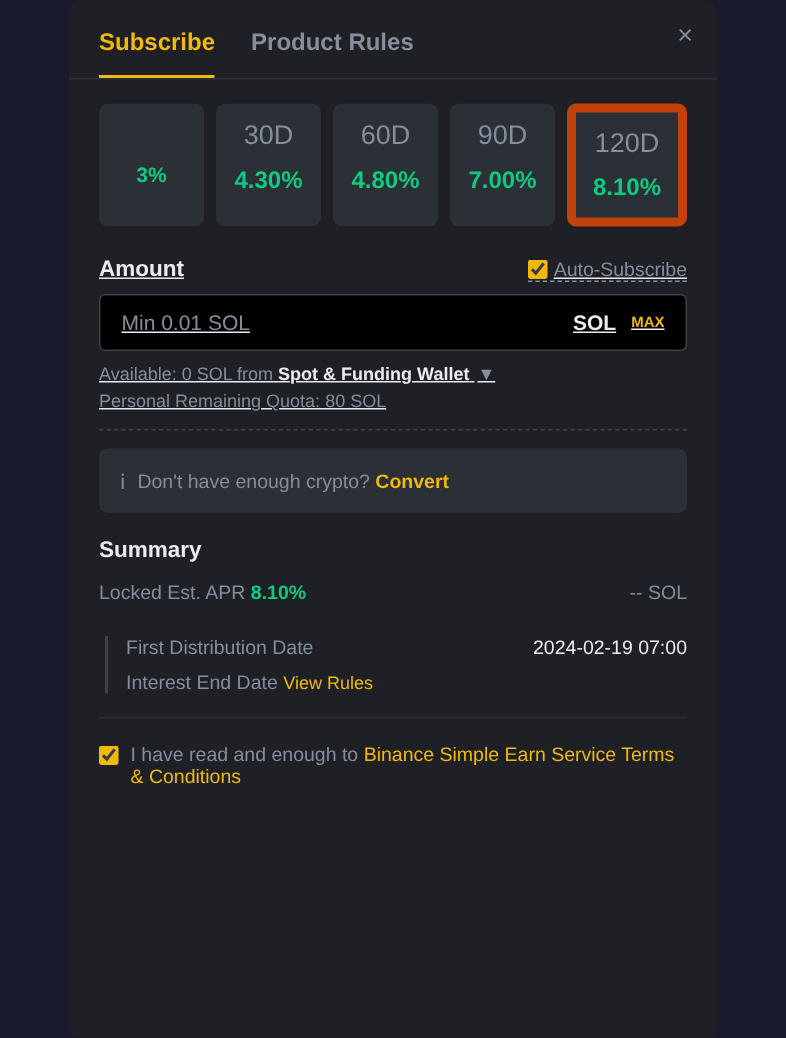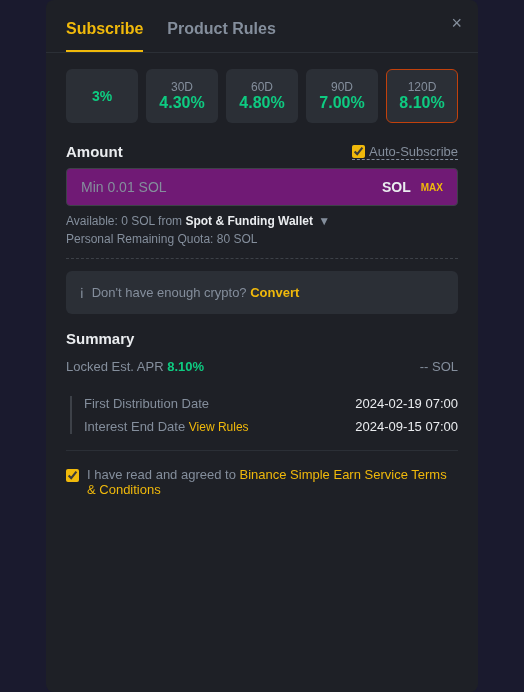--- a/index.html
+++ b/index.html
@@ -62,27 +62,27 @@
     .duration-card {
       flex: 1;
       background: #2b2f36;
       border-radius: 6px;
       padding: 10px 8px;
       text-align: center;
       cursor: pointer;
       border: 1px solid transparent;
     }
     .duration-card.active {
-      border: 1px solid #c2410c;
+      border: 6px solid #c2410c;
       background: #2b2f36;
     }
     .duration-card .days {
-      font-size: 12px;
-      color: #848e9c;
-      margin-bottom: 0;
+      font-size: 18px;
+      color: #848e9c;
+      margin-bottom: 11px;
     }
     .duration-card .rate {
       font-size: 16px;
       font-weight: 700;
       color: #0ecb81;
     }
     .duration-card.active .rate {
       color: #0ecb81;
     }
     .duration-card.partial {
@@ -93,20 +93,21 @@
     .duration-card.partial .days {
       font-size: 12px;
       color: #848e9c;
     }
     .duration-card.partial .rate {
       font-size: 14px;
     }
 
     .amount-section {
       margin-bottom: 12px;
+      text-decoration: underline;
     }
     .amount-header {
       display: flex;
       justify-content: space-between;
       align-items: center;
       margin-bottom: 8px;
     }
     .amount-label {
       font-size: 15px;
       font-weight: 700;
@@ -117,21 +118,21 @@
       align-items: center;
       gap: 4px;
       font-size: 13px;
       color: #848e9c;
       border-bottom: 1px dashed #848e9c;
     }
     .auto-subscribe input[type="checkbox"] {
       accent-color: #f0b90b;
     }
     .amount-input-box {
-      background: #701a75;
+      background: #000000;
       border: 1px solid #3d4148;
       border-radius: 4px;
       padding: 10px 14px;
       display: flex;
       align-items: center;
       justify-content: space-between;
     }
     .amount-input-box .placeholder {
       color: #848e9c;
       font-size: 14px;
@@ -363,29 +364,28 @@
       <div class="distribution-rows">
         <div class="dist-row">
           <span class="dist-key">First Distribution Date</span>
           <span class="dist-val">2024-02-19 07:00</span>
         </div>
         <div class="dist-row">
           <span class="dist-key">
             <span>Interest End Date</span>
             <span class="view-rules"> <span>View Rules</span></span>
           </span>
-          <span class="dist-val">2024-09-15 07:00</span>
         </div>
       </div>
     </div>
 
     <div class="divider"></div>
 
     <div class="terms-row">
       <input type="checkbox" checked="" style="">
       <span>
-        <span>I have read and agreed to</span>
+        <span>I have read and enough to</span>
         <span class="terms-link"> <span>Binance Simple Earn Service Terms &amp; Conditions</span></span>
       </span>
     </div>
 
   </div>
 </div>
 
 </body></html>

